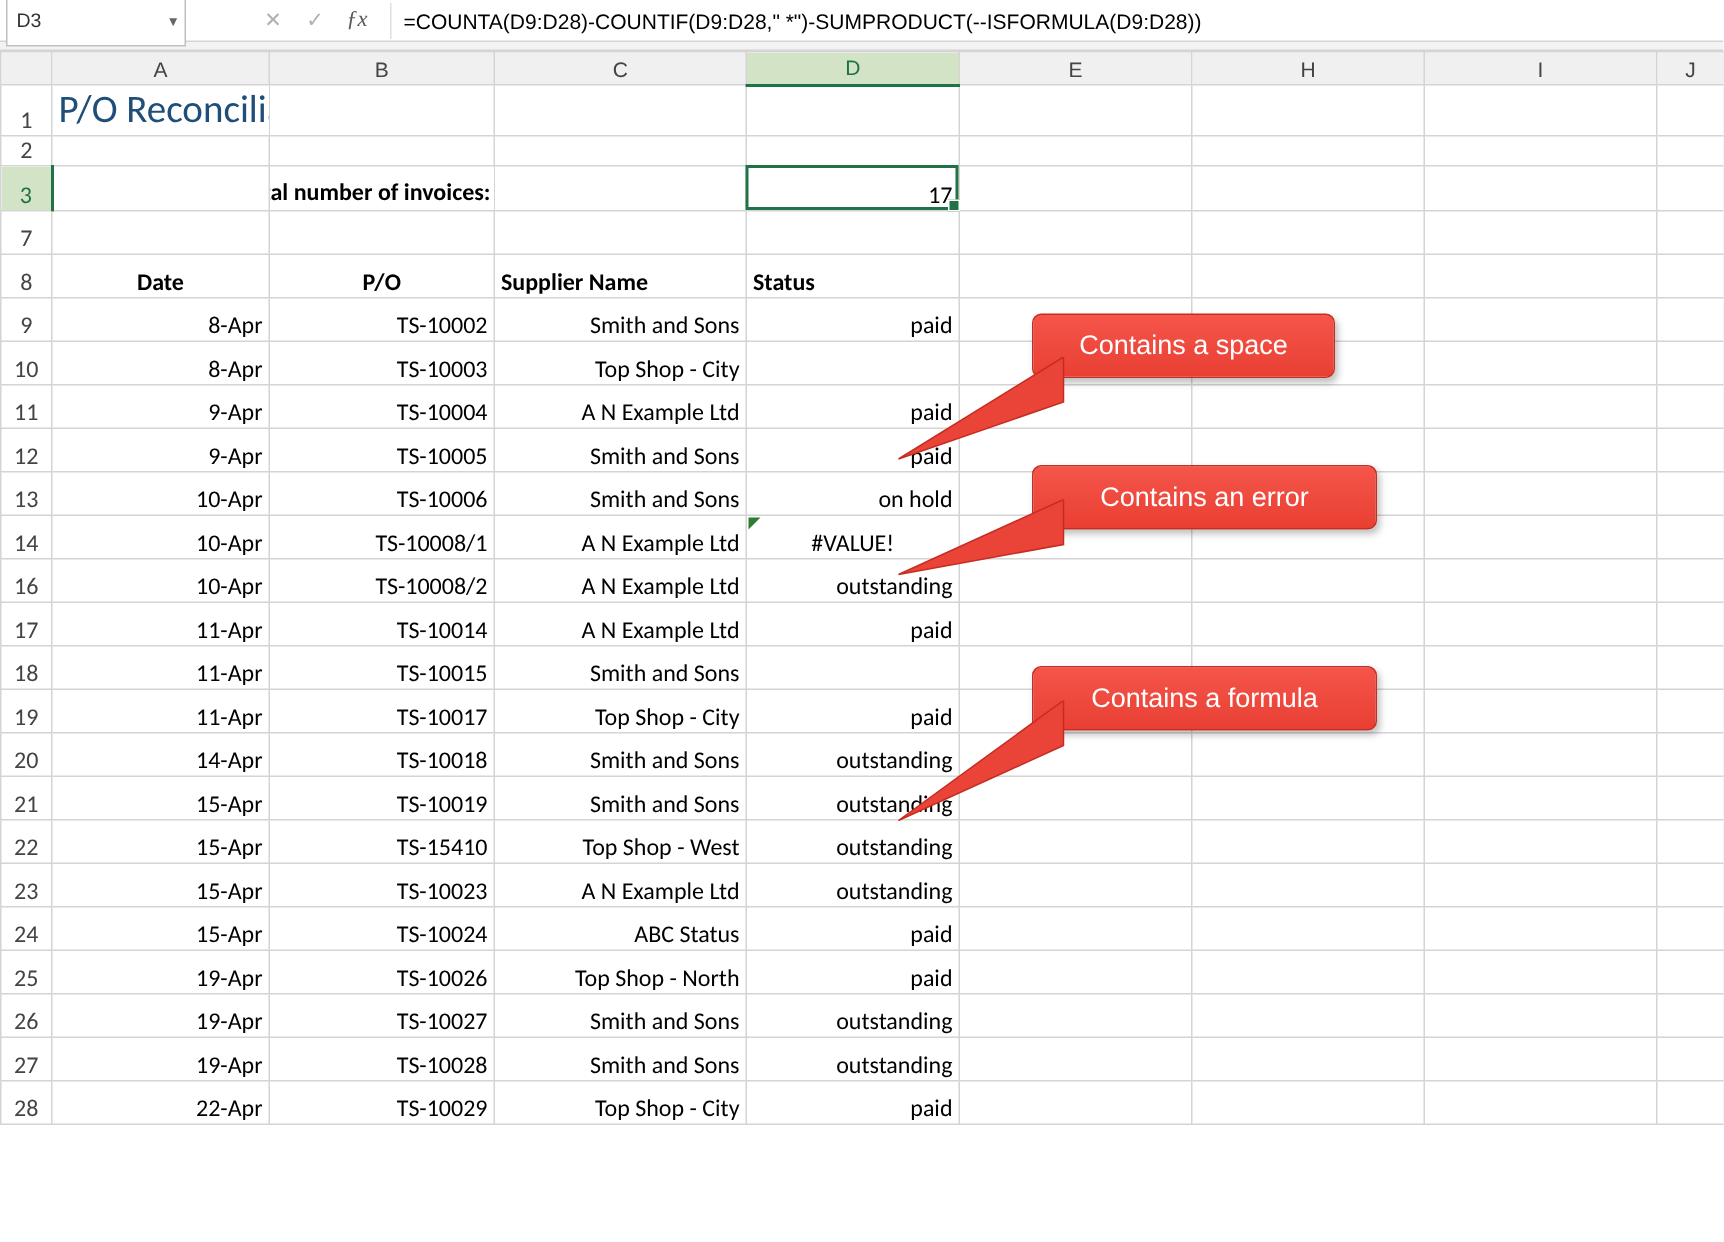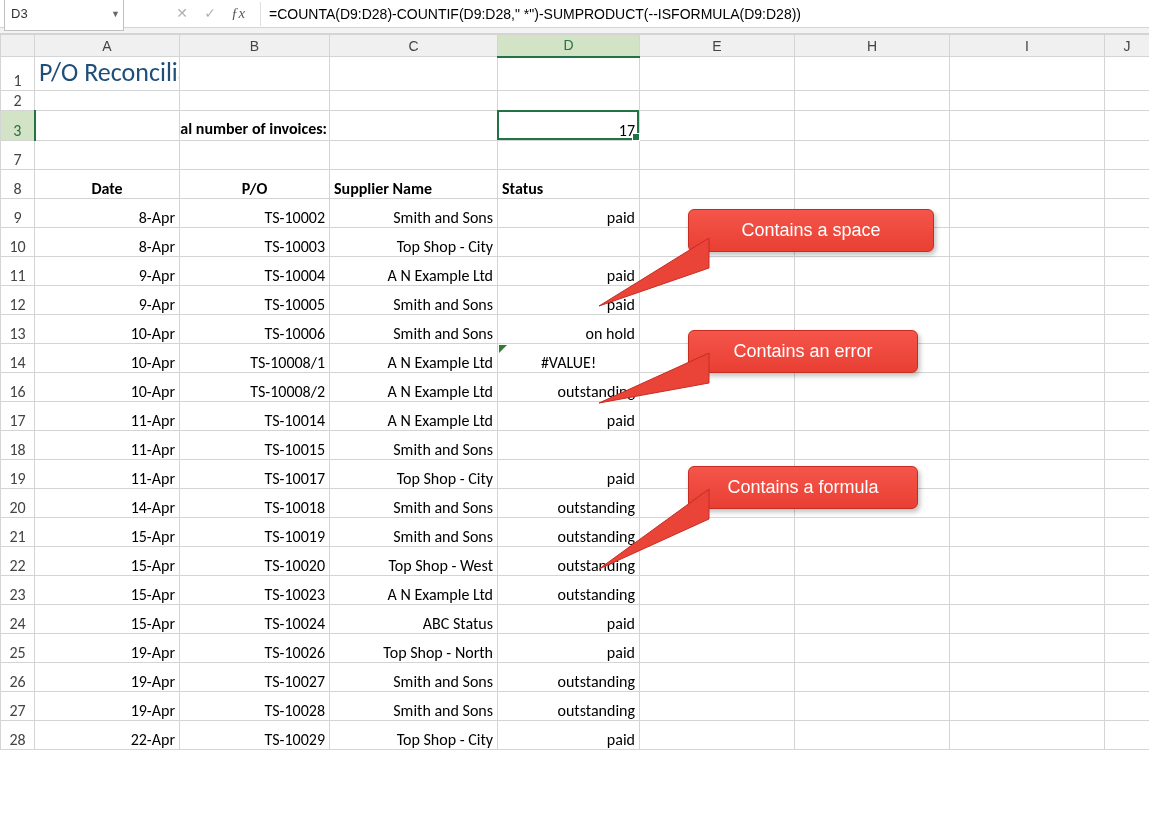--- a/index.html
+++ b/index.html
@@ -402,21 +402,21 @@
           <td class="al">Smith and Sons</td>
           <td class="al">outstanding</td>
           <td></td>
           <td></td>
           <td></td>
           <td></td>
         </tr>
         <tr>
           <th class="rowhdr">22</th>
           <td class="ar">15-Apr</td>
-          <td class="al">TS-10020</td>
+          <td class="al">TS-15410</td>
           <td class="al">Top Shop - West</td>
           <td class="al">outstanding</td>
           <td></td>
           <td></td>
           <td></td>
           <td></td>
         </tr>
         <tr>
           <th class="rowhdr">23</th>
           <td class="ar">15-Apr</td>
@@ -483,32 +483,32 @@
           <td></td>
           <td></td>
         </tr>
       </tbody>
 </table>
 
 <div class="selcell" id="selbox" style="left: 496.5px; top: 75.5px; width: 142px; height: 30px;"></div>
 
 <div class="etri" id="etri" style="left: 498.5px; top: 310.5px;"></div>
 
-<div class="callout" id="co1" style="left:688px; top:175px; width:246px;">
+<div class="callout" id="co1" style="left:688px; top:175px; width:202px;">
   <span>Contains a space</span>
   <svg class="tail" width="120" height="80" style="left:-95px; top:28px;">
     <polygon points="115,0 115,30 5,68" fill="#ea4438" stroke="#c62d22"></polygon>
   </svg>
 </div>
-<div class="callout" id="co2" style="left:688px; top:296px; width:230px;">
+<div class="callout" id="co2" style="left:688px; top:276px; width:230px;">
   <span>Contains an error</span>
   <svg class="tail" width="120" height="80" style="left:-95px; top:22px;">
     <polygon points="115,0 115,30 5,50" fill="#ea4438" stroke="#c62d22"></polygon>
   </svg>
 </div>
-<div class="callout" id="co3" style="left:688px; top:432px; width:230px;">
+<div class="callout" id="co3" style="left:688px; top:410px; width:230px;">
   <span>Contains a formula</span>
   <svg class="tail" width="130" height="100" style="left:-95px; top:22px;">
     <polygon points="115,0 115,30 5,80" fill="#ea4438" stroke="#c62d22"></polygon>
   </svg>
 </div>
 
 </div>
 
 </body></html>

